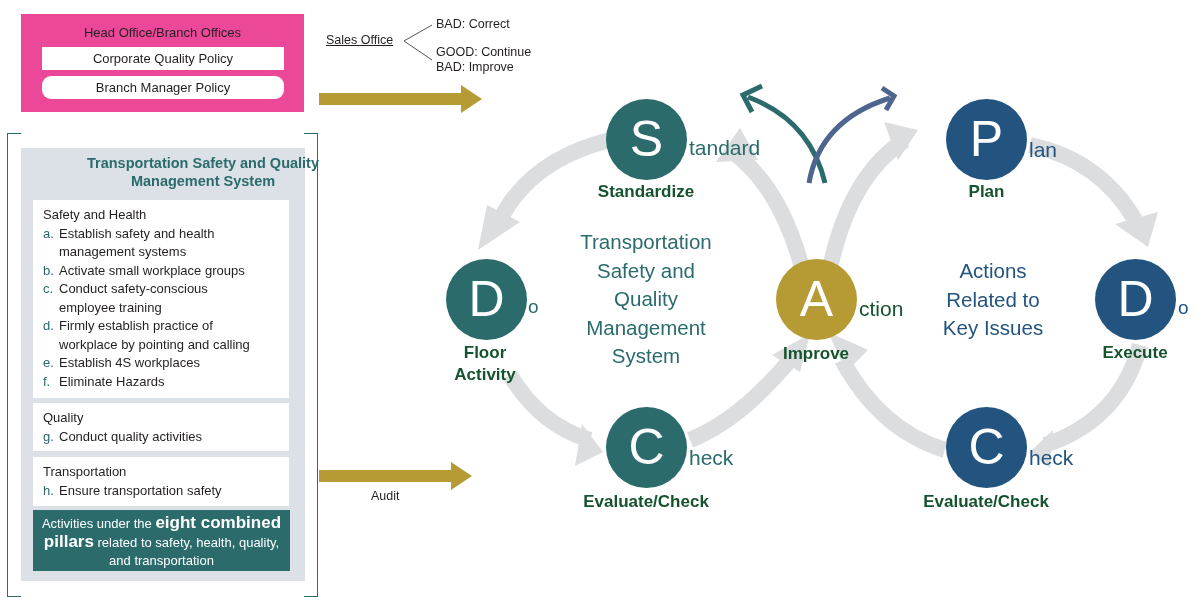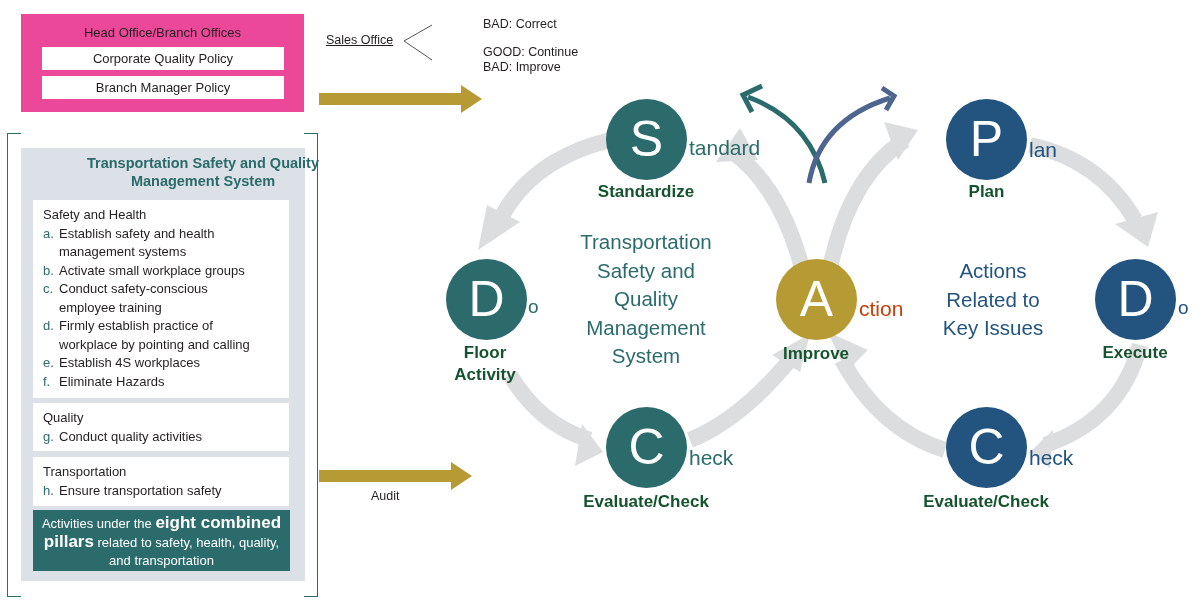--- a/index.html
+++ b/index.html
@@ -4,21 +4,21 @@
 <style>
   html,body{margin:0;padding:0;background:#ffffff;}
   body{width:1203px;height:607px;position:relative;overflow:hidden;font-family:"Liberation Sans",sans-serif;color:#231f20;}
   .abs{position:absolute;}
   
   #policy-panel{left:21px;top:14px;width:283px;height:98px;background:#ec4899;}
   #policy-title{left:0;top:11px;width:283px;text-align:center;font-size:13px;}
   .policy-box{position:absolute;left:21px;width:242px;height:23px;background:#fff;text-align:center;font-size:13px;line-height:23px;}
   
   #sales-office{left:326px;top:33px;font-size:12.5px;text-decoration:underline;}
-  .sales-opt{position:absolute;font-size:12.5px;line-height:15px;margin-left:47px;}
+  .sales-opt{position:absolute;font-size:12.5px;line-height:15px;}
   
   .bracket{position:absolute;border-color:#2b6b6c;border-style:solid;}
   
   #system-panel{left:21px;top:148px;width:284px;height:433px;background:#dbe1e6;}
   #system-title{left:0;top:6px;width:284px;text-align:center;color:#2b6b6c;font-weight:bold;font-size:14.5px;line-height:18px;padding-left:40px;}
   .group-box{position:absolute;left:12px;width:256px;background:#fff;font-size:13px;line-height:18.5px;padding:6px 0 0 10px;box-sizing:border-box;}
   .group-box .gh{display:block;}
   .item{display:flex;}
   .item .lt{color:#2b6b6c;width:16px;flex:none;}
   #pillars-box{left:12px;top:362px;width:257px;height:61px;background:#2b6b6c;color:#fff;text-align:center;font-size:13px;line-height:18px;padding-top:4px;box-sizing:border-box;}
@@ -28,31 +28,31 @@
   #audit-label{left:371px;top:489px;font-size:12.5px;}
   
   #diagram{position:absolute;left:0;top:0;width:1203px;height:607px;}
   .circle{position:absolute;width:81px;height:81px;border-radius:50%;color:#fff;font-size:50px;text-align:center;line-height:81px;}
   .teal{background:#2b6b6c;}
   .navy{background:#22547f;}
   .gold{background:#b69a33;}
   .suffix{position:absolute;font-size:21px;}
   .suffix.teal-t{color:#2b6b6c;}
   .suffix.navy-t{color:#22547f;}
-  .suffix.gold-t{color:#c2410c;}
+  .suffix.gold-t{color:#14532d;}
   .node-label{position:absolute;font-weight:bold;font-size:17px;text-align:center;line-height:22px;color:#14532d;}
   .center-text{position:absolute;text-align:center;font-size:20.5px;line-height:28.5px;}
 </style>
 </head>
 <body>
 
 <div id="policy-panel" class="abs">
   <div id="policy-title" class="abs">Head Office/Branch Offices</div>
   <div class="policy-box" style="top:33px;">Corporate Quality Policy</div>
-  <div class="policy-box" style="top:62px;">Branch Manager Policy</div>
+  <div class="policy-box" style="top:62px;border-radius:9px;">Branch Manager Policy</div>
 </div>
 
 <div id="sales-office" class="abs">Sales Office</div>
 <svg class="abs" style="left:402px;top:22px;" width="32" height="44">
   <polyline points="30,3 2,19 30,38" fill="none" stroke="#555" stroke-width="1"></polyline>
 </svg>
 <div class="sales-opt" style="left:436px;top:17px;">BAD: Correct</div>
 <div class="sales-opt" style="left:436px;top:45px;">GOOD: Continue</div>
 <div class="sales-opt" style="left:436px;top:60px;">BAD: Improve</div>
 

